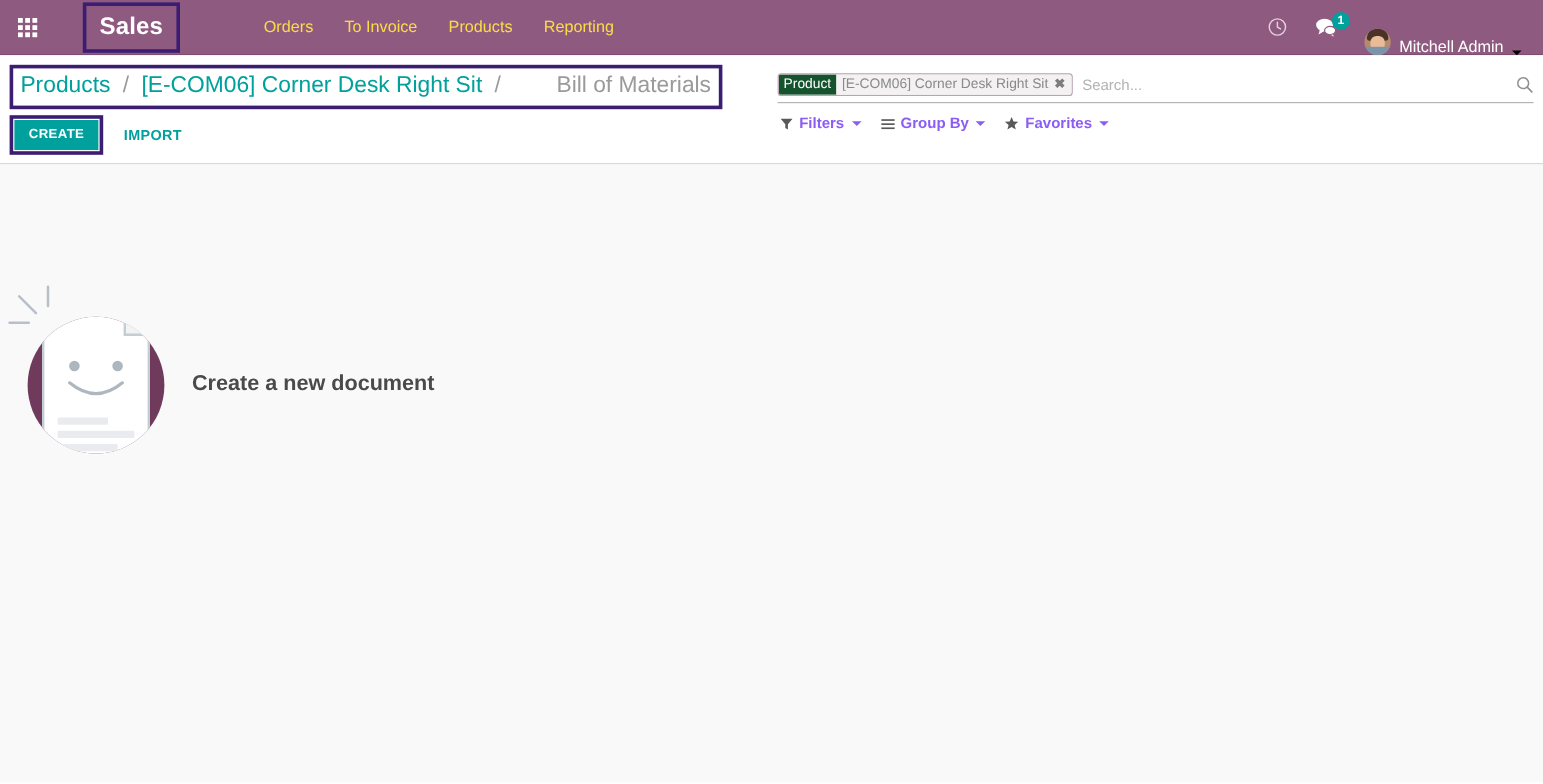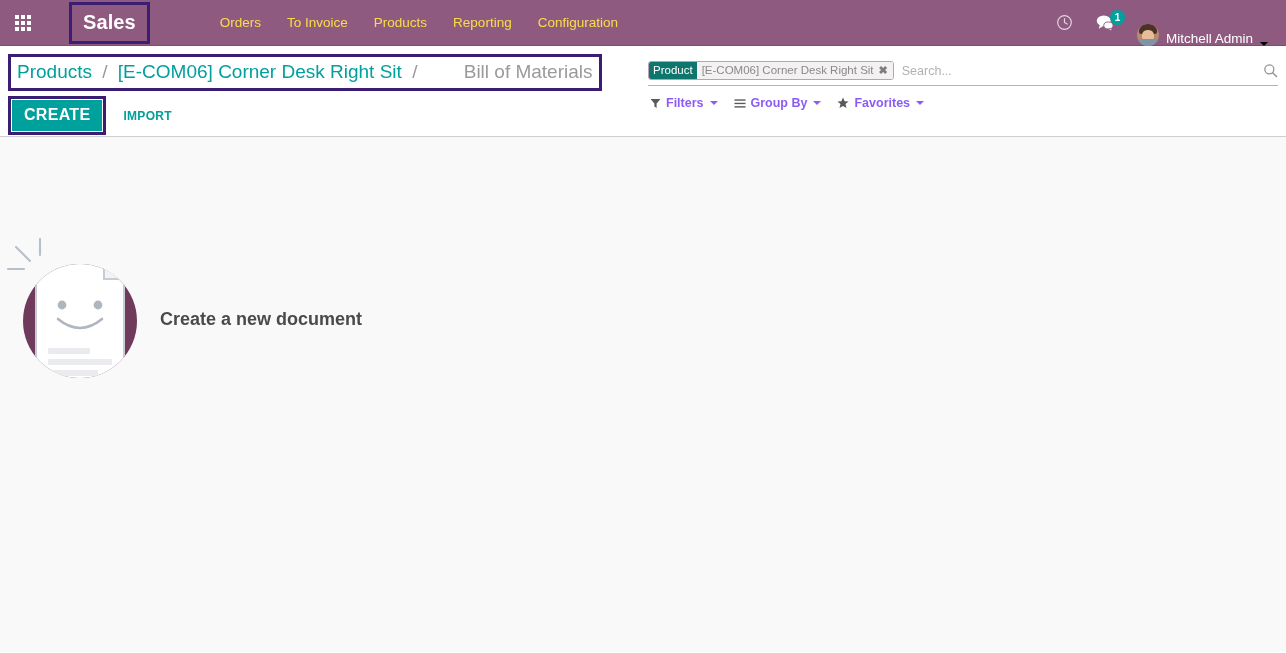--- a/index.html
+++ b/index.html
@@ -158,21 +158,21 @@
   .btn-create-wrap {
     border: 3px solid #3b1e74;
     display: inline-flex;
     padding: 1px;
   }
   .btn-create {
     background: #00a09d;
     color: #ffffff;
     border: none;
     font-family: inherit;
-    font-size: 16px;
+    font-size: 11px;
     font-weight: 700;
     letter-spacing: .3px;
     padding: 6px 12px 7px 12px;
     cursor: pointer;
   }
   .btn-import {
     background: transparent;
     border: none;
     color: #00a09d;
     font-family: inherit;
@@ -201,21 +201,21 @@
     align-items: stretch;
     height: 19px;
     border: 1px solid #b9a3b2;
     border-radius: 3px;
     overflow: hidden;
     margin-right: 4px;
     flex: 0 0 auto;
     cursor: pointer;
   }
   .facet-label {
-    background: #0f766e;
+    background: #14532d;
     color: #ffffff;
     font-size: 11.5px;
     line-height: 17px;
     padding: 0 4px;
     font-weight: 400;
     white-space: nowrap;
   }
   .facet-value {
     background: #f4f1f3;
     color: #8a8a8a;
@@ -317,21 +317,20 @@
 
   <div class="brand-wrap">
     <div class="brand">Sales</div>
   </div>
 
   <nav class="menu-list">
     <div class="menu-item">Orders</div>
     <div class="menu-item">To Invoice</div>
     <div class="menu-item">Products</div>
     <div class="menu-item">Reporting</div>
-    <div class="menu-item">Configuration</div>
   </nav>
 
   <div class="nav-right">
 
     <div class="nav-icon-btn">
       <svg width="17" height="17" viewBox="0 0 20 20">
         <circle cx="10" cy="10" r="8" fill="none" stroke="#e3d2de" stroke-width="1.4"></circle>
         <path d="M10 5.4V10l3.1 1.9" fill="none" stroke="#e3d2de" stroke-width="1.4" stroke-linecap="round"></path>
       </svg>
     </div>

